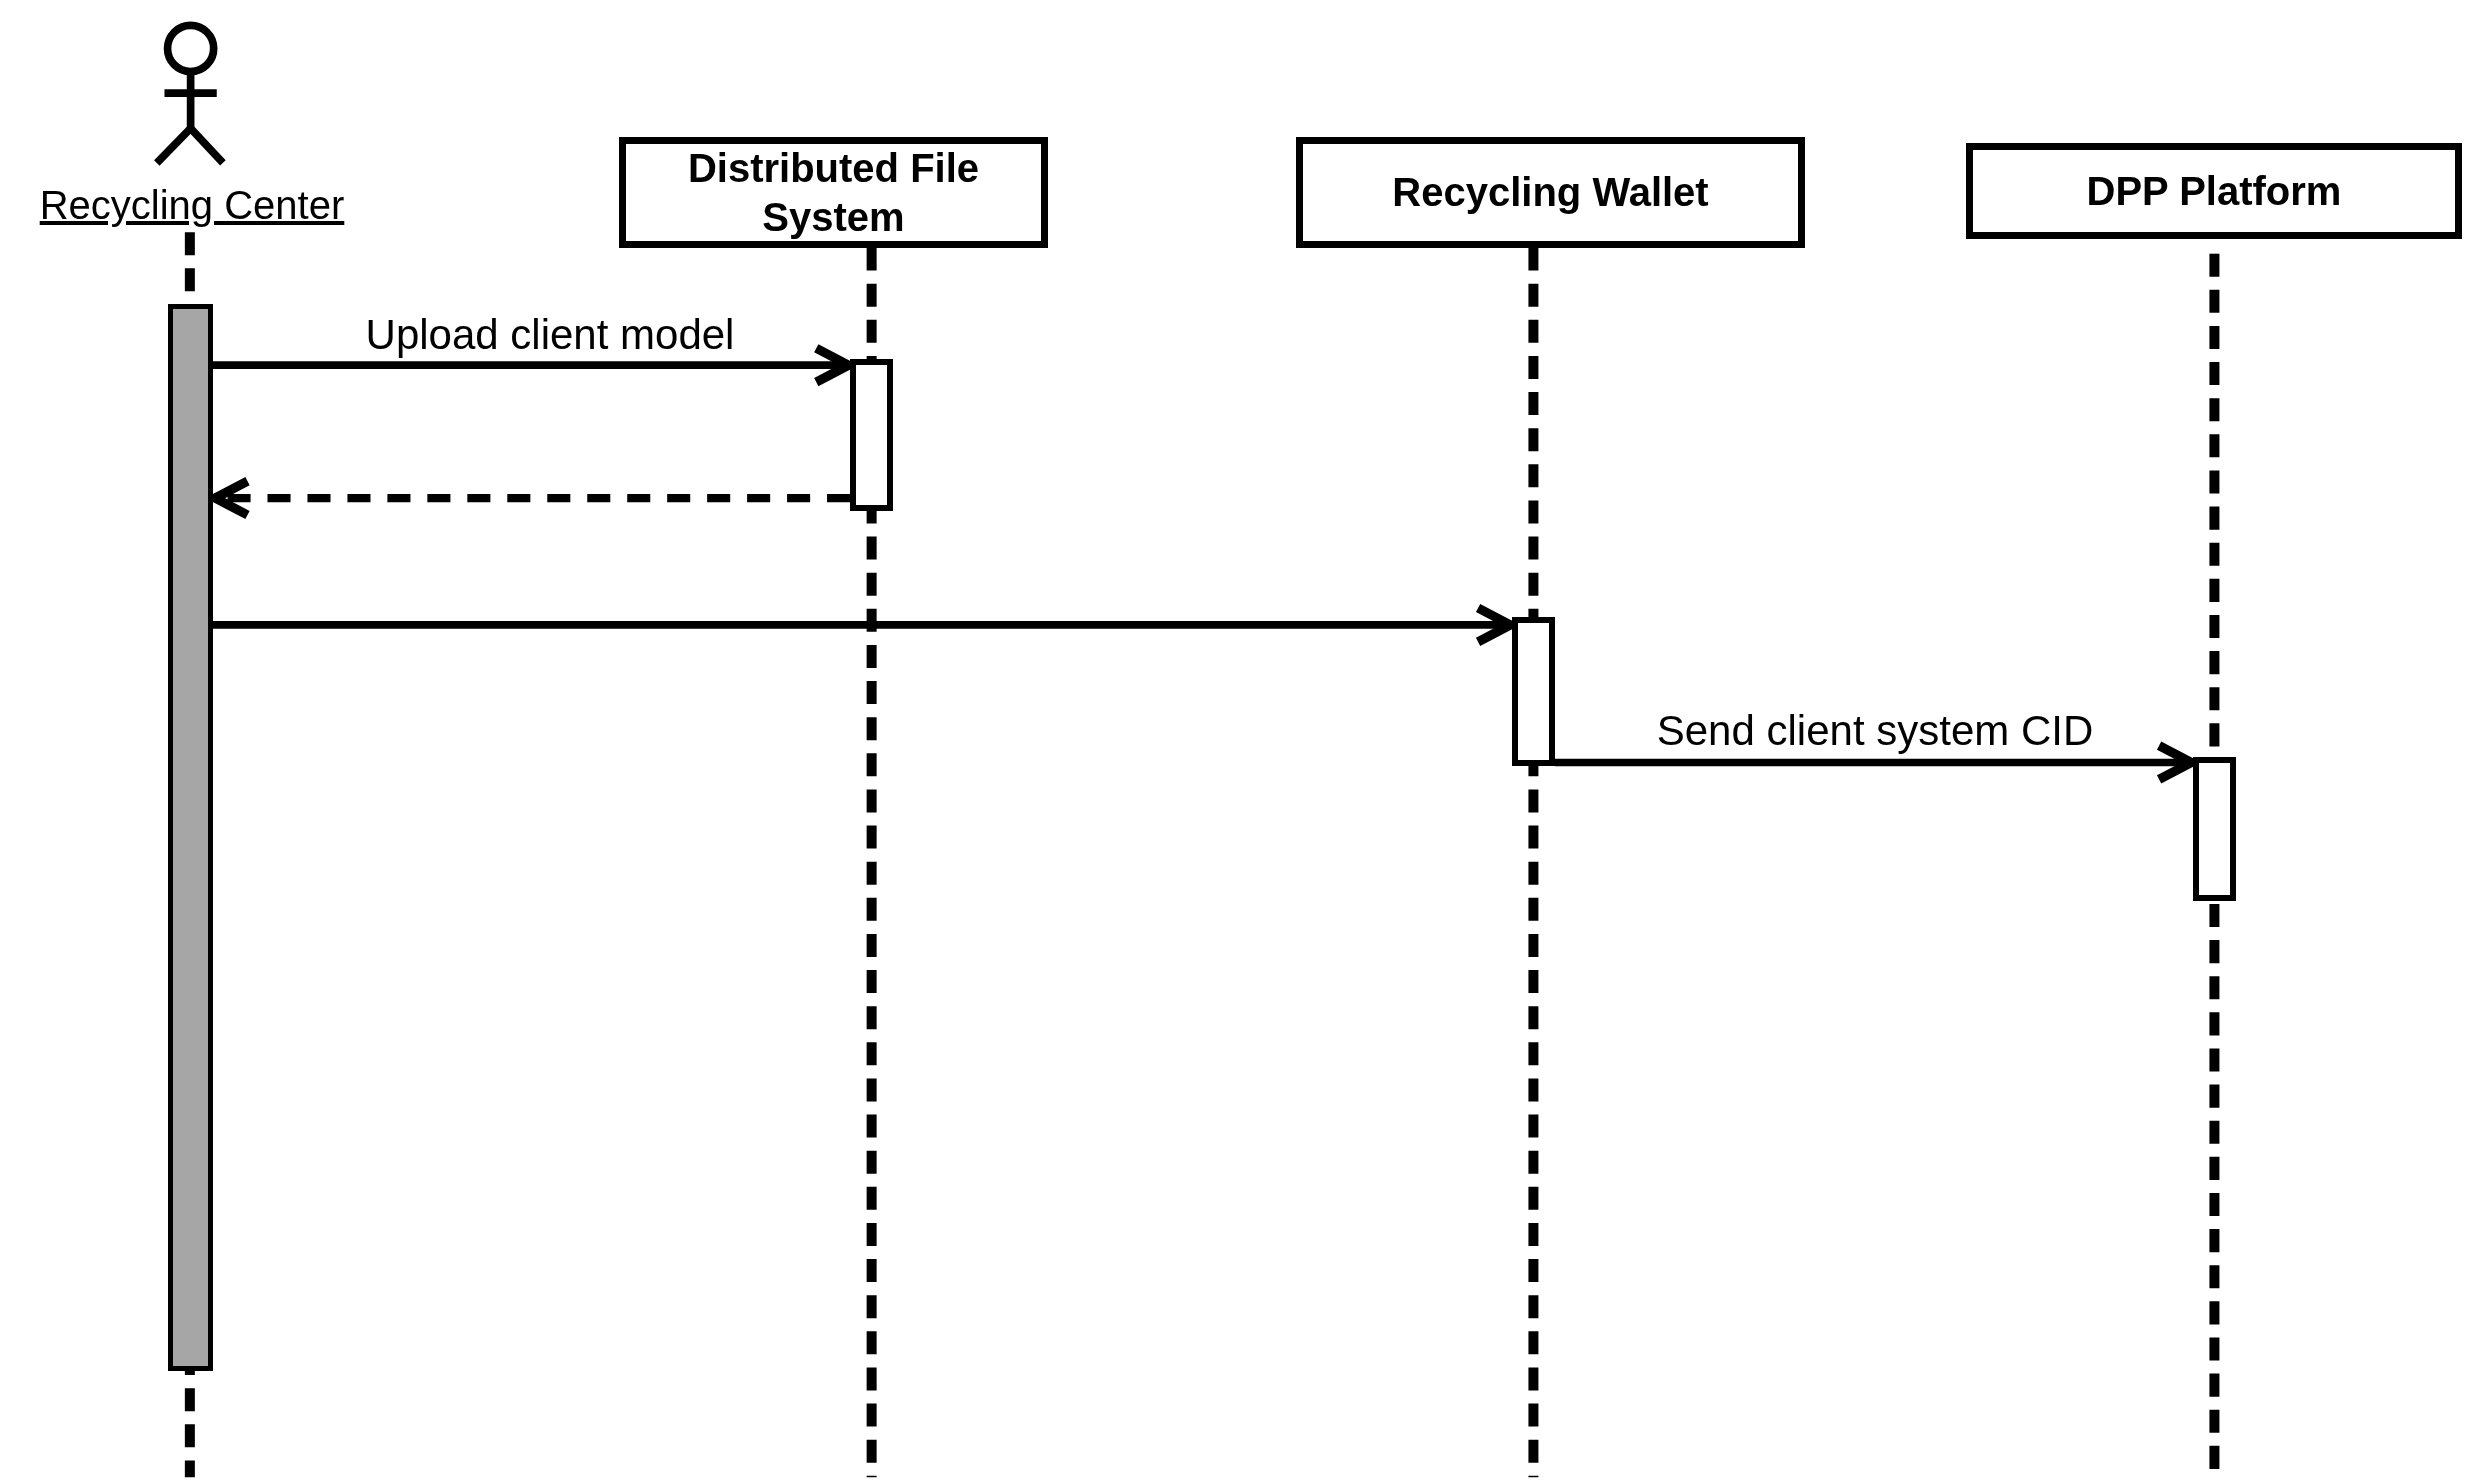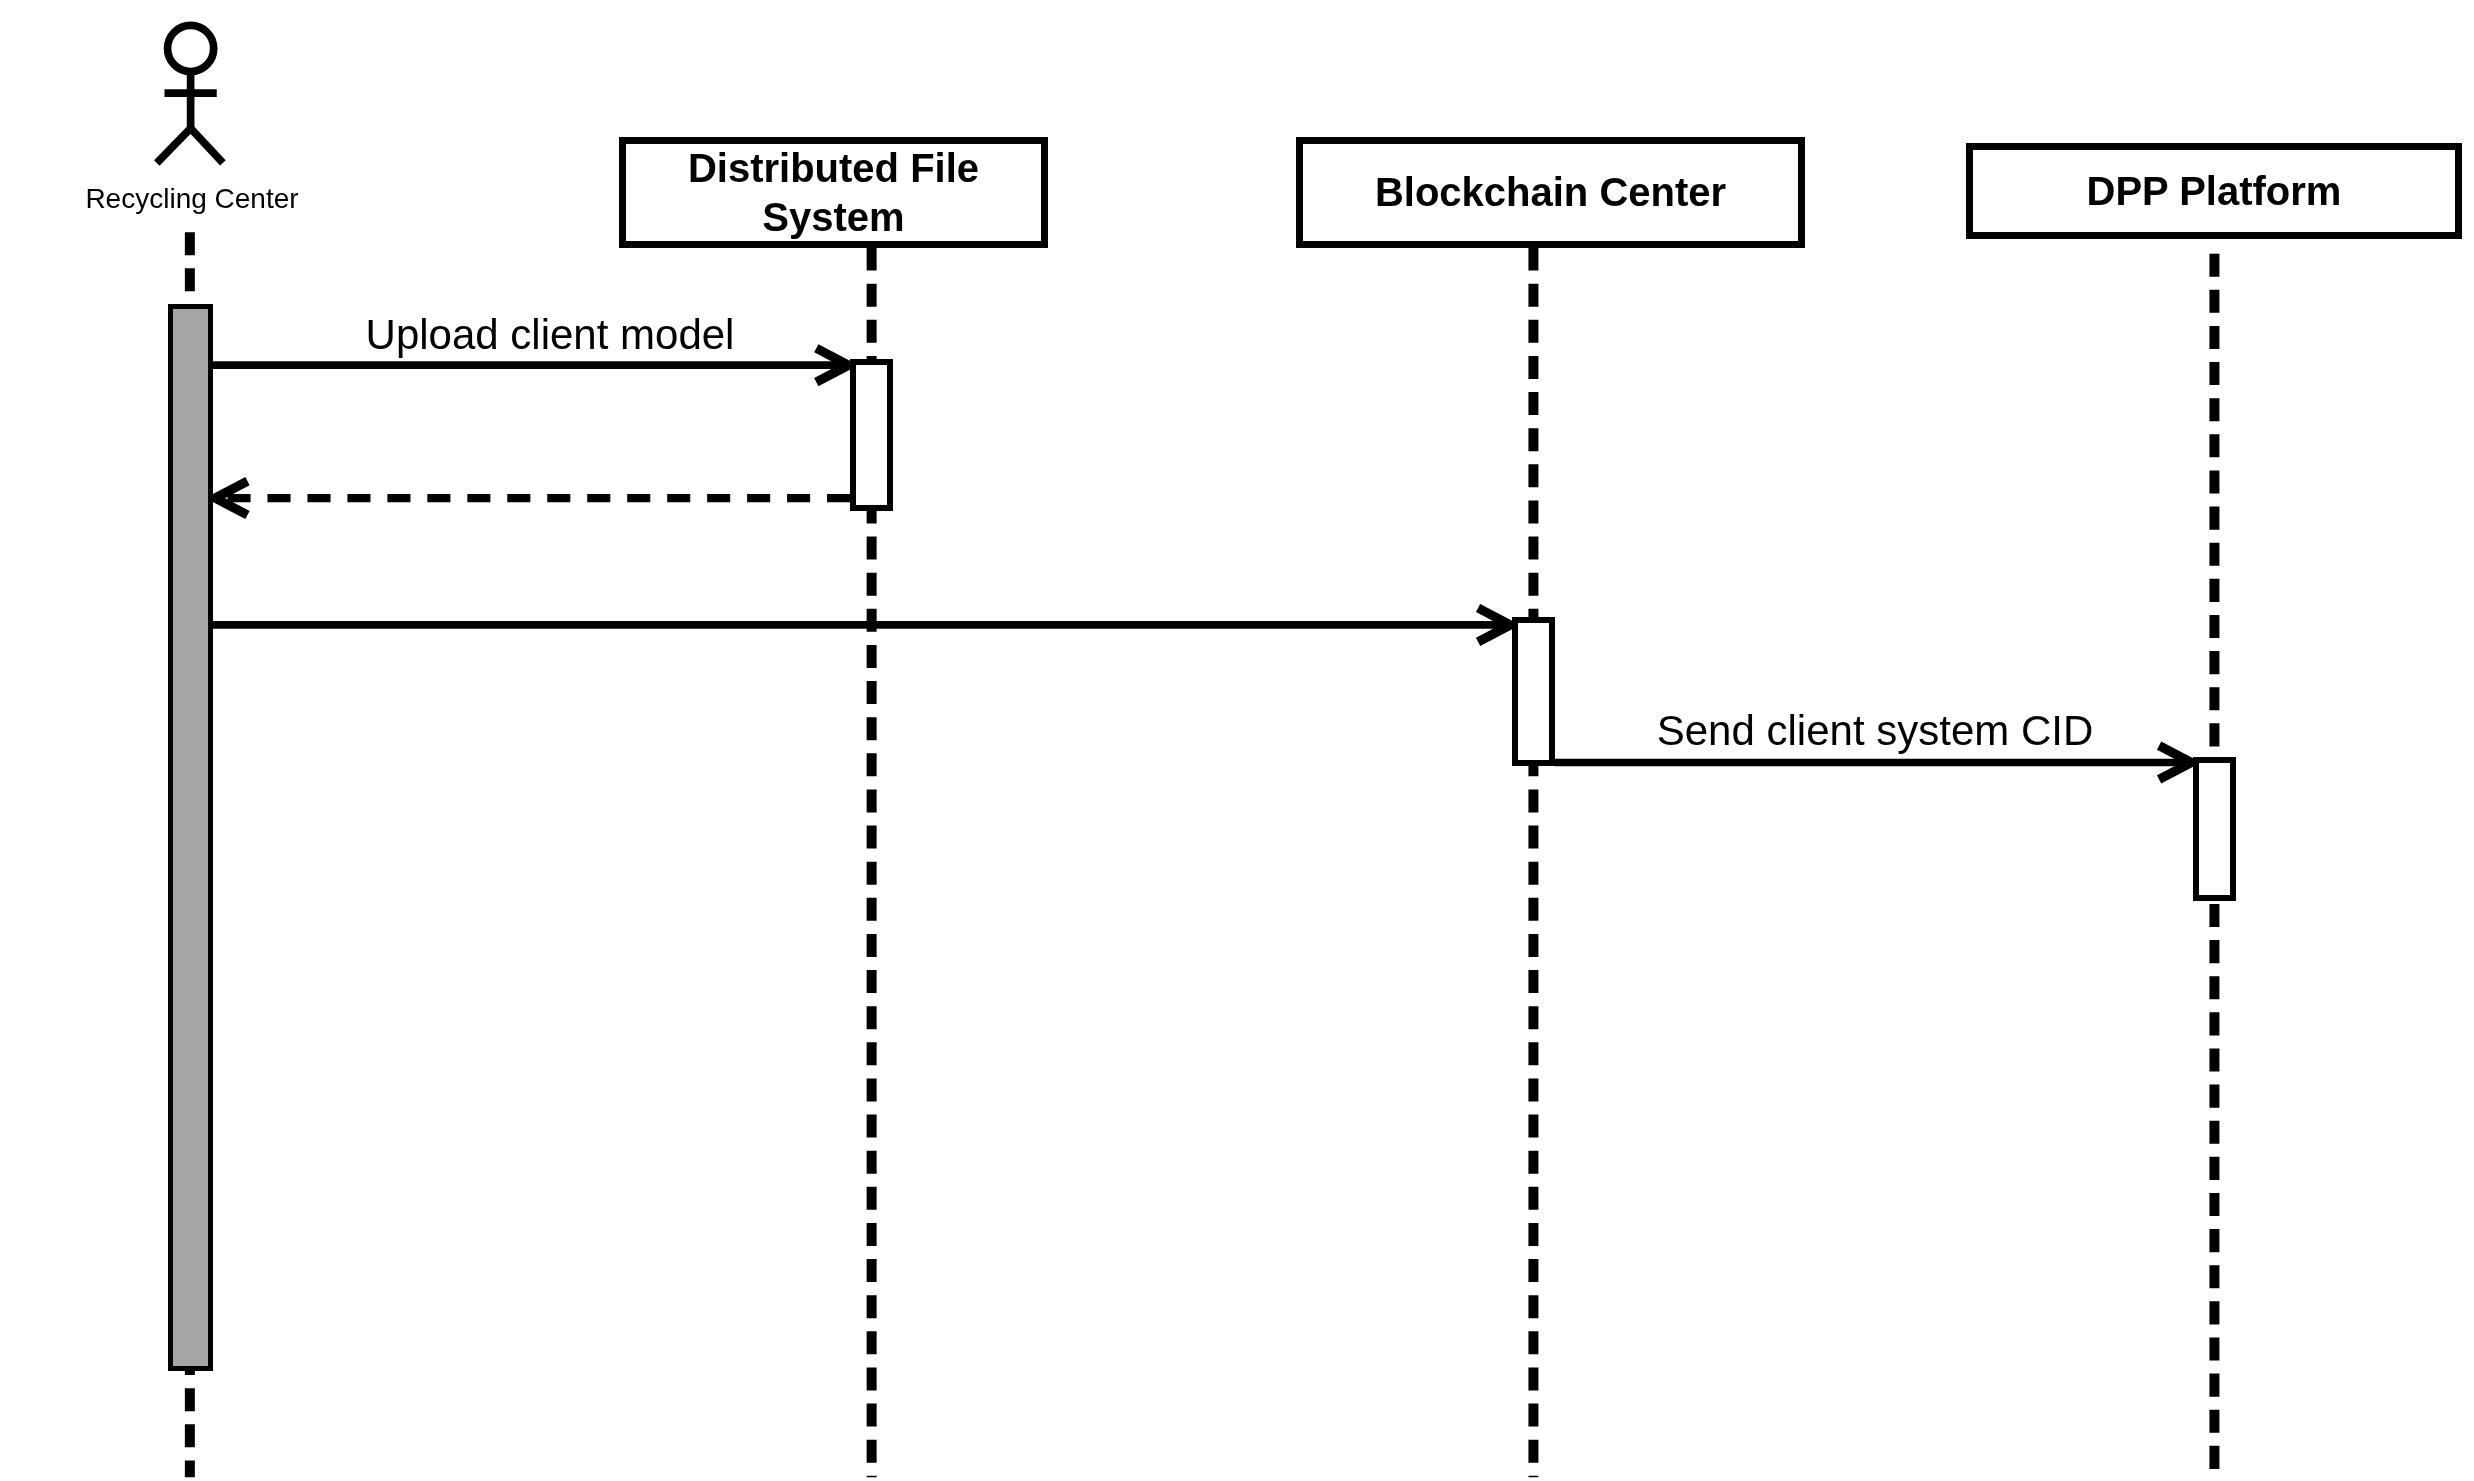--- a/index.html
+++ b/index.html
@@ -34,22 +34,23 @@
     font-weight: bold;
     line-height: 1.22;
   }
   .pbox .wrap-narrow {
     display: inline-block;
     max-width: 400px;
   }
   .actor-label {
     position: absolute;
     transform: translateX(-50%);
-    font-size: 28px;
+    font-size: 40px;
     white-space: nowrap;
+    text-decoration: underline;
   }
   .msg-label {
     position: absolute;
     transform: translateX(-50%);
     font-size: 42px;
     white-space: nowrap;
   }
   .activation {
     position: absolute;
     box-sizing: border-box;
@@ -101,21 +102,21 @@
     </g>
   </svg>
 
   <div class="actor-label" style="left:192px; top:183px;">Recycling Center</div>
 
   <div class="pbox" style="left:619px; top:137px; width:429px; height:111px;">
     <span class="wrap-narrow">Distributed File System</span>
   </div>
 
   <div class="pbox" style="left:1296px; top:137px; width:509px; height:111px;">
-    <span>Blockchain Center</span>
+    <span>Recycling Wallet</span>
   </div>
 
   <div class="pbox" style="left:1966px; top:143px; width:496px; height:96px;">
     <span>DPP Platform</span>
   </div>
 
   <div class="activation actor-bar" style="left:168px; top:304px; width:45px; height:1067px;"></div>
 
   <div class="activation" style="left:850px; top:359px; width:43px; height:152px;"></div>
 

